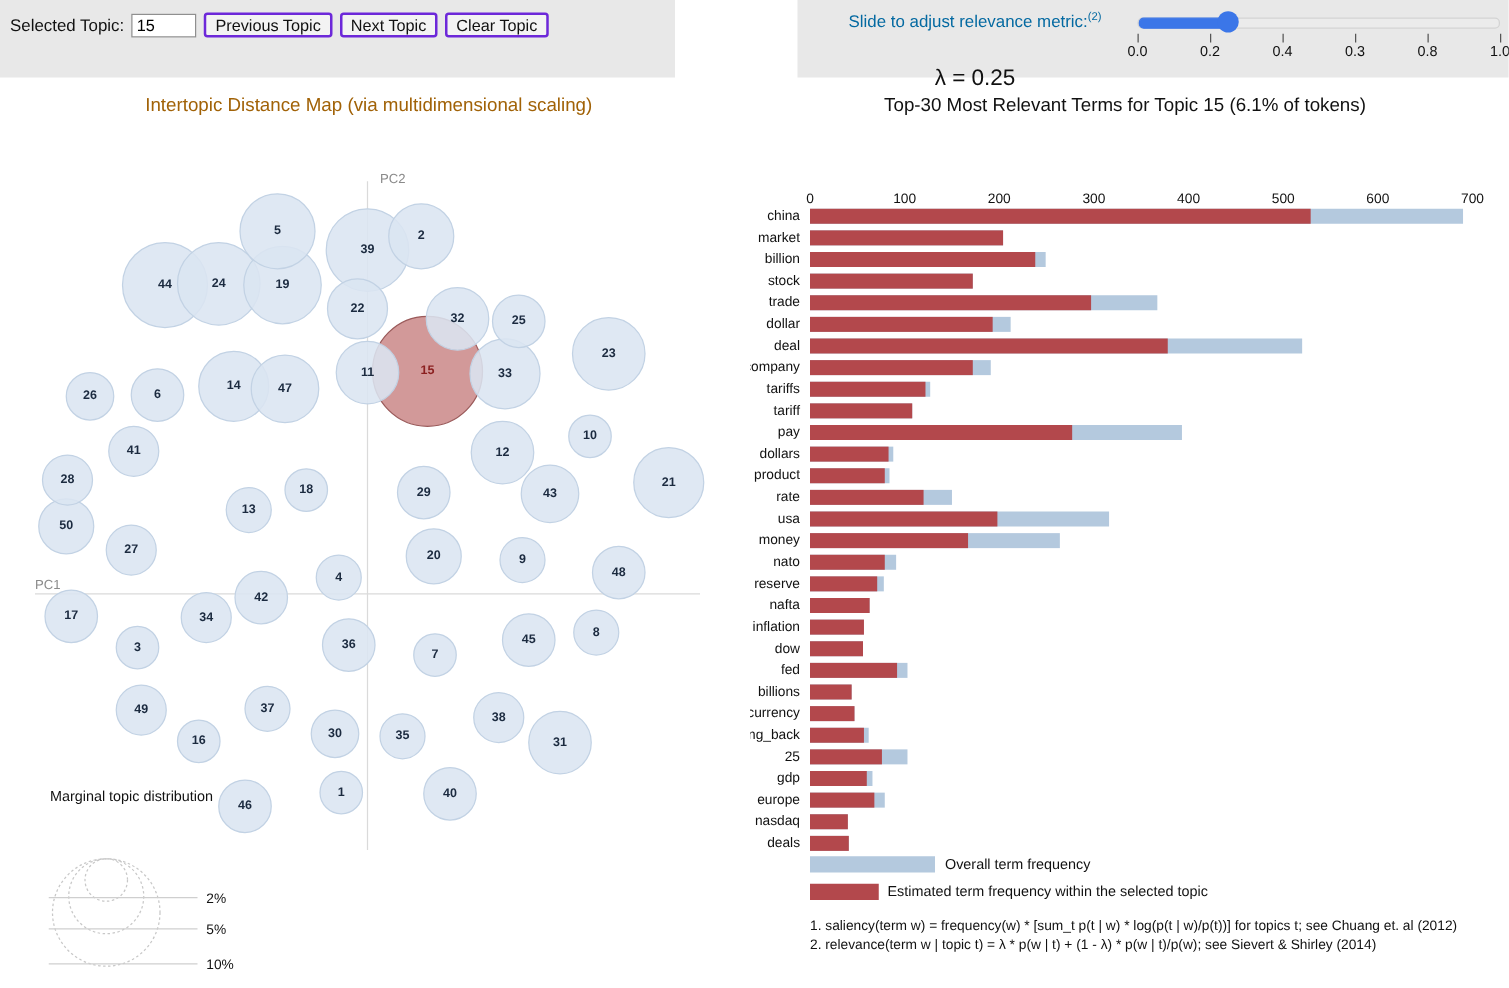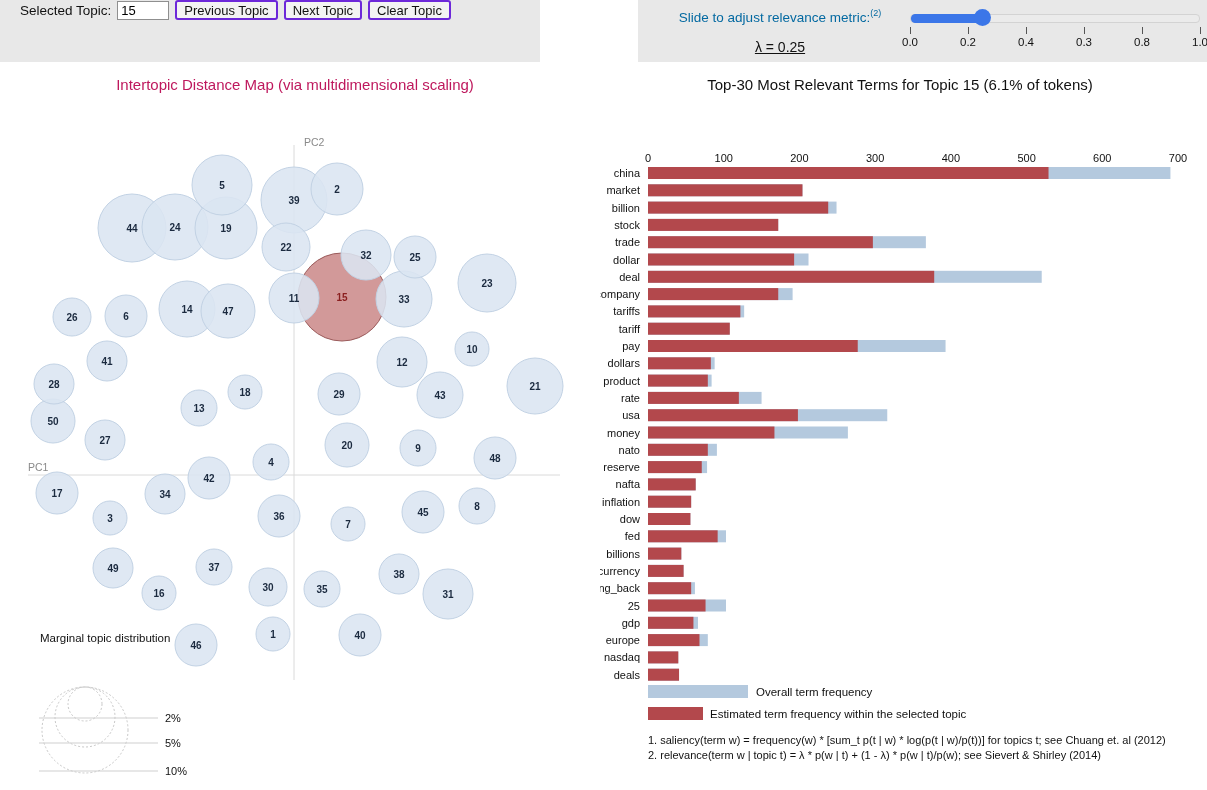--- a/index.html
+++ b/index.html
@@ -12,22 +12,21 @@
     position:relative;
   }
   
   #topbar-left{
     position:absolute;left:0;top:0;width:540px;height:62px;
     background:#e8e8e8;
     box-sizing:border-box;
   }
   #topbar-left .row{
     display:flex;align-items:center;gap:6px;
-    padding:0 0 0 8px;
-    margin-left:12px;
+    padding:10px 0 0 8px;
   }
   #topbar-left .lbl{font-size:13.5px;color:#111;}
   #topic-input{
     width:52px;height:19px;font-size:13px;
     font-family:"Liberation Sans",sans-serif;
     border:1px solid #8f8f8f;background:#fff;color:#000;
     padding:0 3px;box-sizing:border-box;border-radius:0;
   }
   .btn{
     height:20px;font-size:13px;line-height:18px;
@@ -38,21 +37,21 @@
   }
   #topbar-right{
     position:absolute;left:638px;top:0;width:569px;height:62px;
     background:#e8e8e8;box-sizing:border-box;
   }
   #slider-text{
     position:absolute;left:12px;top:8px;width:260px;text-align:center;
   }
   #slider-label{font-size:13.5px;color:#0369a1;white-space:nowrap;}
   #slider-label sup{font-size:9px;}
-  #lambda-value{font-size:14px;color:#111;margin-top:14px;text-decoration:underline;}
+  #lambda-value{font-size:18px;color:#111;margin-top:27px;}
   #slider-wrap{position:absolute;left:272px;top:10px;width:290px;}
   #slider-track{
     position:relative;height:7px;margin:4px 0 0 0;
     background:#ebebeb;border:1px solid #d3d3d3;border-radius:4px;
   }
   #slider-fill{
     position:absolute;left:0;top:-1px;height:7px;width:25%;
     background:#3b76e8;border:1px solid #3b76e8;border-radius:4px;
   }
   #slider-thumb{
@@ -62,21 +61,21 @@
   }
   #slider-ticks{position:relative;height:26px;margin-top:4px;}
   #slider-ticks .tk{position:absolute;top:0;transform:translateX(-50%);text-align:right;}
   #slider-ticks .tk i{display:block;width:1px;height:7px;background:#555;margin:0 auto;}
   #slider-ticks .tk span{display:block;font-size:11.5px;color:#111;margin-top:2px;}
 
   
   #left-panel{position:absolute;left:0;top:62px;width:600px;height:728px;}
   #map-title{
     position:absolute;left:0;top:14px;width:590px;text-align:center;
-    font-size:15px;color:#be185d;
+    font-size:15px;color:#a16207;
   }
   #map-svg{position:absolute;left:0;top:28px;}
   .bub{fill:#dbe5f1;fill-opacity:.88;stroke:#c2d2e4;stroke-width:1;}
   .bub-sel{fill:#cd8e8e;fill-opacity:.9;stroke:#9a5a5a;stroke-width:1;}
   .bub-lbl{font-family:"Liberation Sans",sans-serif;font-size:10px;font-weight:bold;
            fill:#1b2a3f;text-anchor:middle;dominant-baseline:central;}
   .bub-lbl-sel{fill:#8b2020;}
   .axis-line{stroke:#dadada;stroke-width:1;}
   .axis-lbl{font-family:"Liberation Sans",sans-serif;font-size:10.5px;fill:#8a8a8a;}
   .leg-circle{fill:none;stroke:#c8c8c8;stroke-width:1;stroke-dasharray:2 2;}

